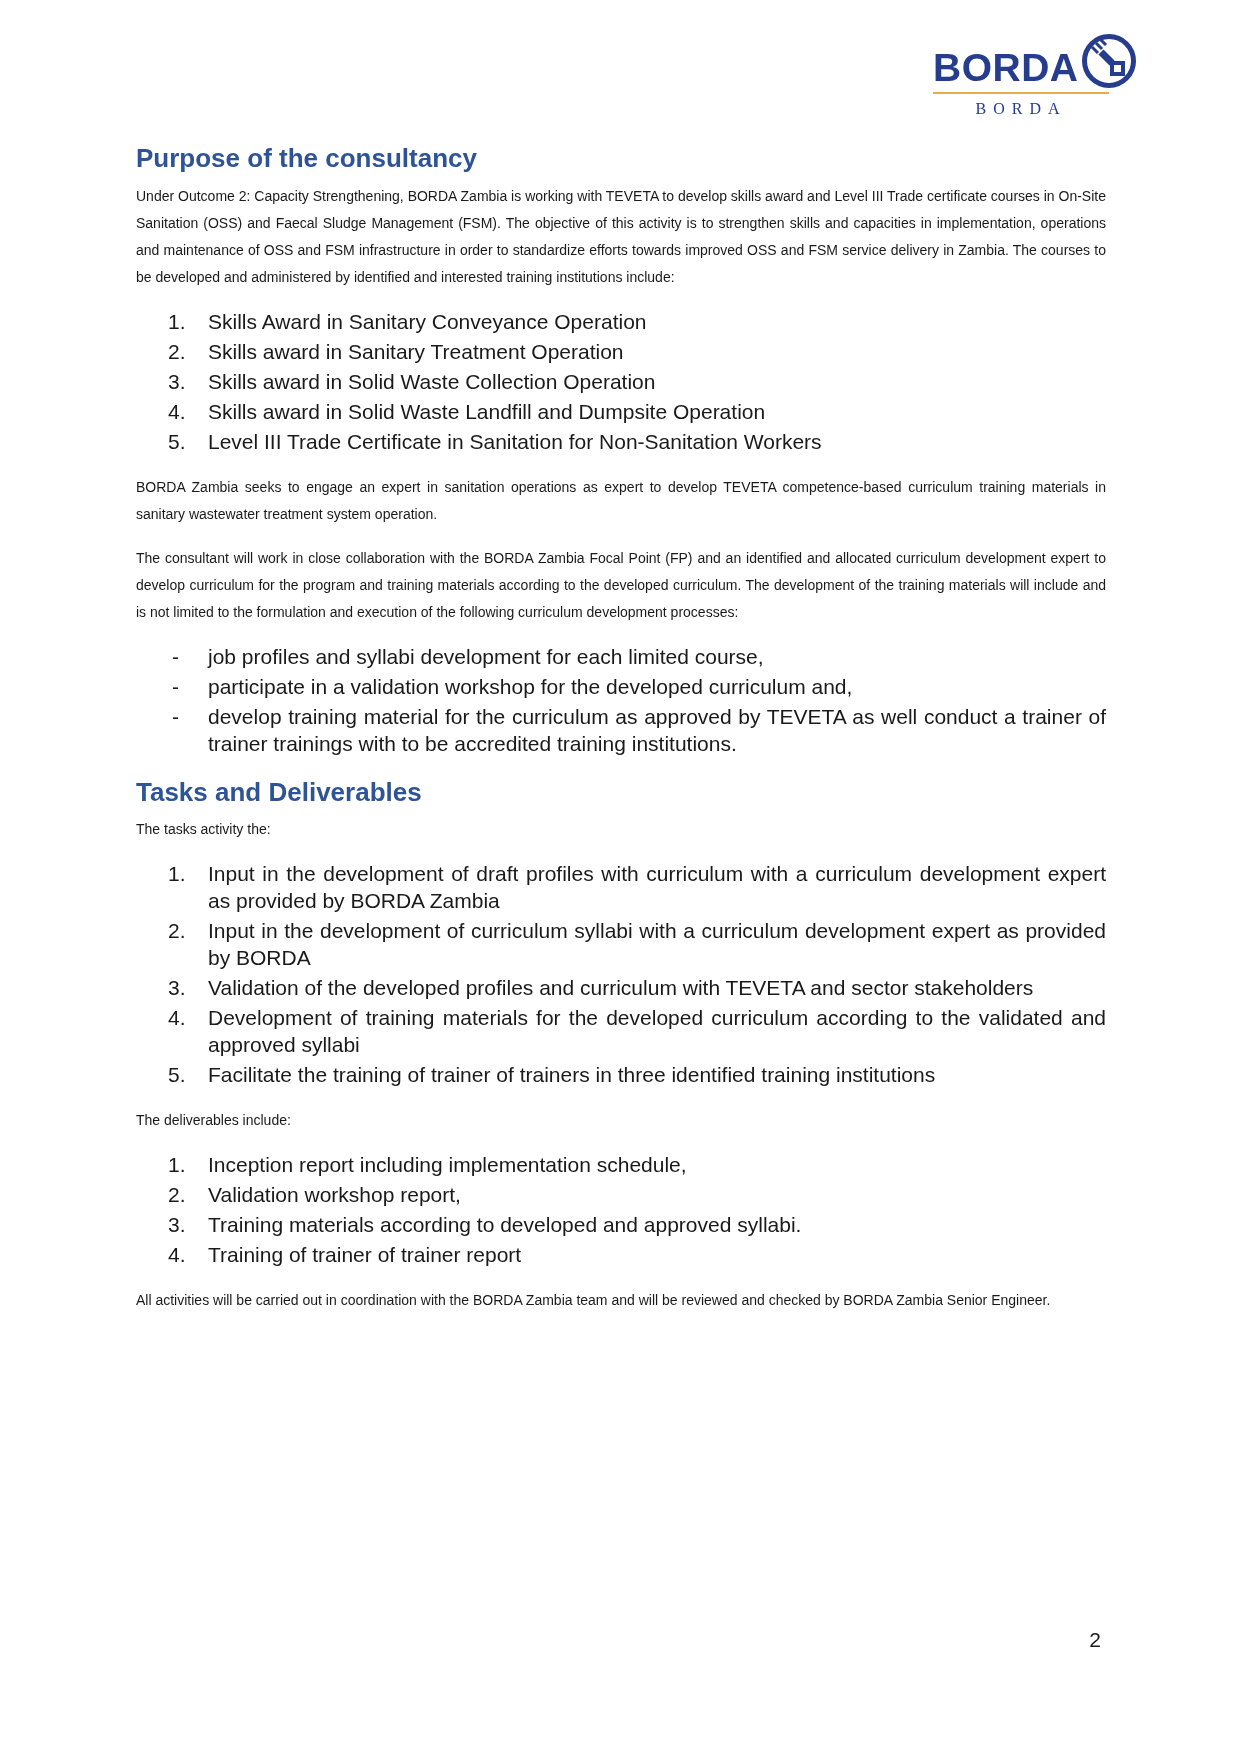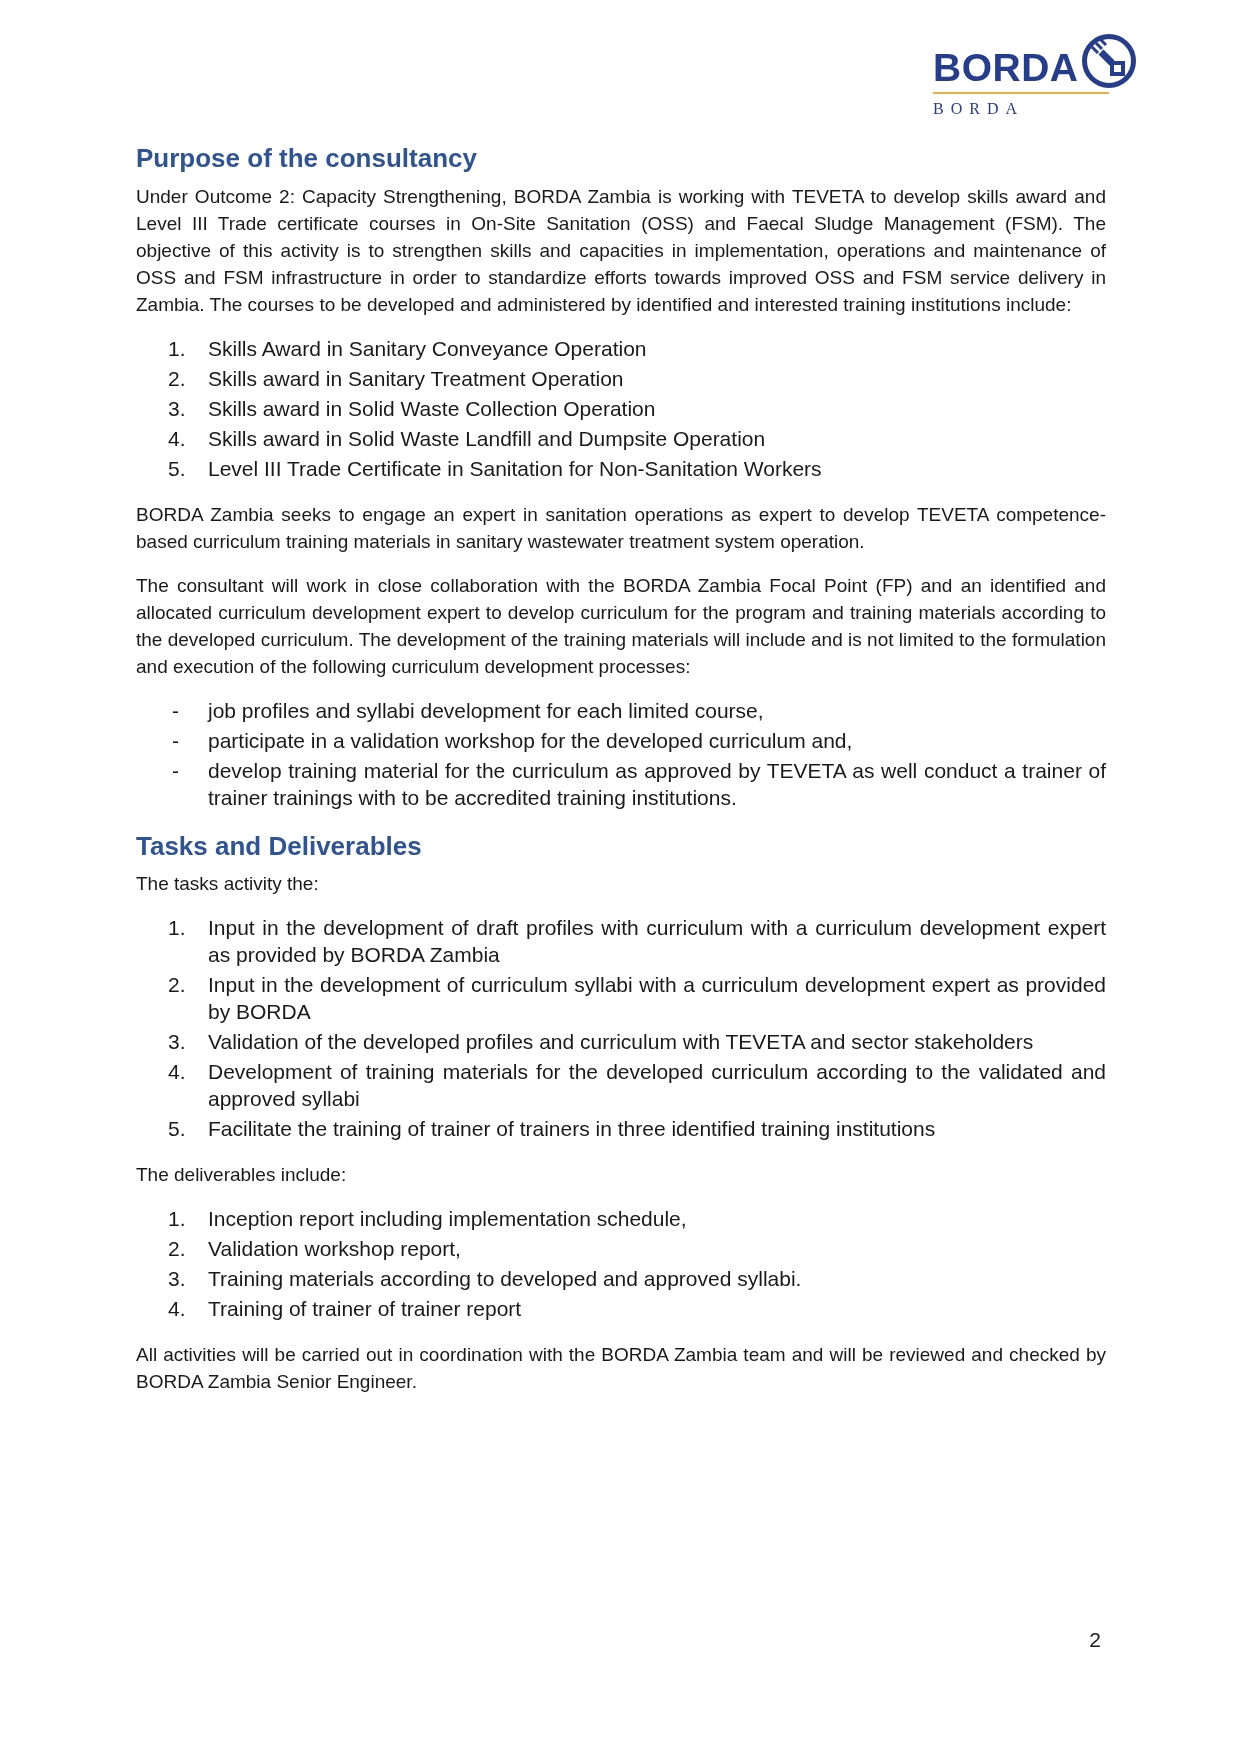--- a/index.html
+++ b/index.html
@@ -12,20 +12,21 @@
     color: #1a1a1a;
     overflow: hidden;
   }
 
   
   .logo {
     position: absolute;
     top: 30px;
     right: 132px;
     width: 176px;
+    text-align: center;
   }
   .logo-row {
     display: flex;
     align-items: center;
     justify-content: space-between;
   }
   .brand-text {
     font-size: 39px;
     font-weight: 700;
     letter-spacing: 0.5px;
@@ -55,21 +56,21 @@
   }
   .section-heading {
     font-size: 26px;
     font-weight: 700;
     color: #2F5496;
     margin: 0 0 8px 0;
     line-height: 1.25;
   }
   .section-heading.second { margin-top: 14px; }
   p.body {
-    font-size: 19px;
+    font-size: 14px;
     line-height: 27px;
     text-align: justify;
     margin: 0 0 17px 0;
   }
   p.body.lead { text-align: left; }
 
   ol.num-list, ul.dash-list {
     margin: 2px 0 19px 0;
     padding: 0 0 0 72px;
     list-style: none;

